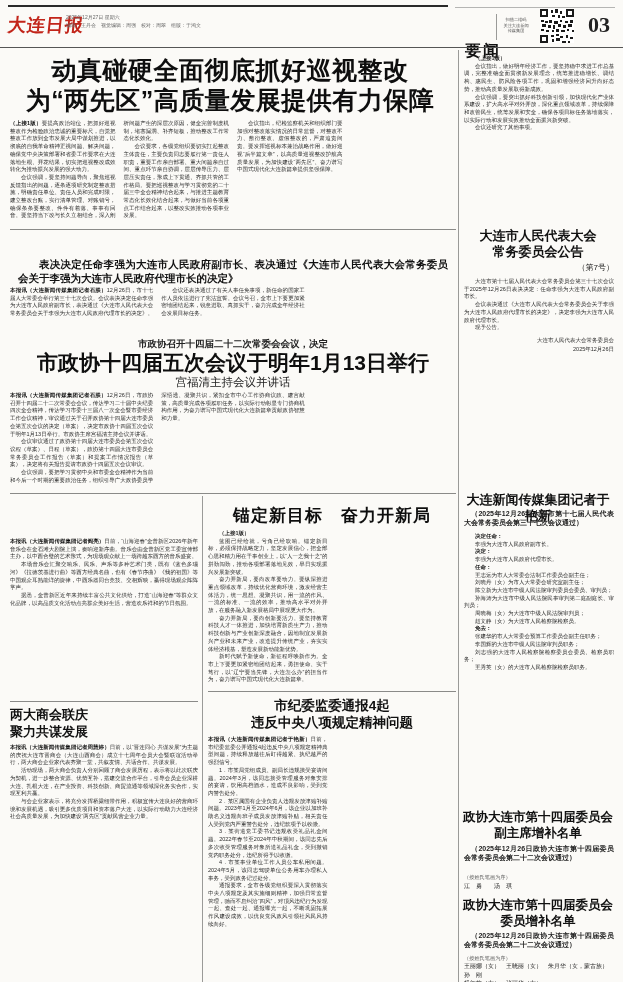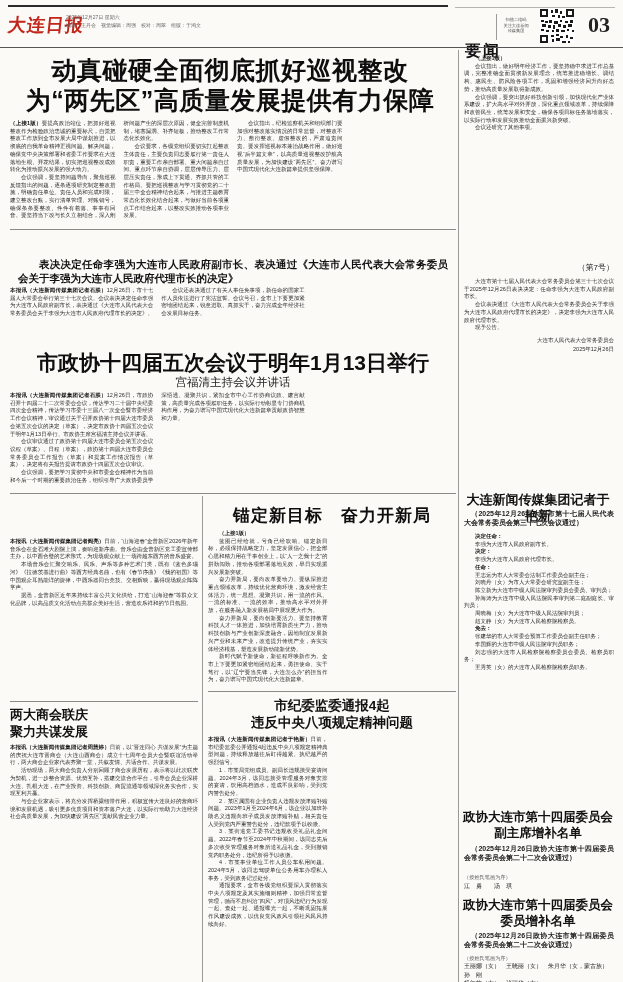--- a/index.html
+++ b/index.html
@@ -118,20 +118,21 @@
   <div class="abs rule-h" style="top:229px;left:10px;width:446px;"></div>
 
   <div class="abs subtitle" style="top:258px;left:18px;width:430px;">表决决定任命李强为大连市人民政府副市长、表决通过《大连市人民代表大会常务委员会关于李强为大连市人民政府代理市长的决定》</div>
   <div class="abs body" style="top:287px;left:10px;width:446px;height:45px;">
     <div class="cols3">
       <p class="noindent"><span class="b">本报讯（大连新闻传媒集团记者石朕）</span><span>12月26日，市十七届人大常委会举行第三十七次会议。会议表决决定任命李强为大连市人民政府副市长，表决通过《大连市人民代表大会常务委员会关于李强为大连市人民政府代理市长的决定》。</span></p>
       <p>会议还表决通过了有关人事任免事项，新任命的国家工作人员依法进行了宪法宣誓。会议号召，全市上下要更加紧密地团结起来，锐意进取、真抓实干，奋力完成全年经济社会发展目标任务。</p>
     </div>
   </div>
 
+  <div class="abs kicker" style="top:338px;left:10px;width:446px;">市政协召开十四届二十二次常委会会议，决定</div>
   <div class="abs hl-cppcc" style="top:349px;left:10px;width:446px;">市政协十四届五次会议于明年1月13日举行</div>
   <div class="abs deck" style="top:375px;left:10px;width:446px;">宫福清主持会议并讲话</div>
   <div class="abs body" style="top:392px;left:10px;width:446px;height:96px;">
     <div class="cols3">
       <p class="noindent"><span class="b">本报讯（大连新闻传媒集团记者石朕）</span><span>12月26日，市政协召开十四届二十二次常委会会议，传达学习二十届中央纪委四次全会精神，传达学习市委十三届八一次全会暨市委经济工作会议精神，审议通过关于召开政协第十四届大连市委员会第五次会议的决定（草案），决定市政协十四届五次会议于明年1月13日举行。市政协主席宫福清主持会议并讲话。</span></p>
       <p>会议审议通过了政协第十四届大连市委员会第五次会议议程（草案）、日程（草案），政协第十四届大连市委员会常务委员会工作报告（草案）和提案工作情况报告（草案），决定将有关报告提请市政协十四届五次会议审议。</p>
       <p>会议强调，要把学习贯彻中央和市委全会精神作为当前和今后一个时期的重要政治任务，组织引导广大政协委员学深悟透、凝聚共识，紧扣全市中心工作协商议政、建言献策，高质量完成各项履职任务，以实际行动彰显专门协商机构作用，为奋力谱写中国式现代化大连新篇章贡献政协智慧和力量。</p>
     </div>
   </div>
 
@@ -185,20 +186,24 @@
     </div>
   </div>
 
   <div class="abs body" style="top:55px;left:464px;width:150px;height:168px;">
     <p class="jump">（上接1版）</p>
     <p>会议指出，做好明年经济工作，要坚持稳中求进工作总基调，完整准确全面贯彻新发展理念，统筹推进稳增长、调结构、惠民生、防风险各项工作，巩固和增强经济回升向好态势，推动高质量发展取得新成效。</p>
     <p>会议强调，要突出抓好科技创新引领，加快现代化产业体系建设，扩大高水平对外开放，深化重点领域改革，持续保障和改善民生，统筹发展和安全，确保各项目标任务落地落实，以实际行动和发展实效推动全面振兴新突破。</p>
     <p>会议还研究了其他事项。</p>
   </div>
 
+  <div class="abs hl-mc" style="top:228px;left:462px;width:152px;">
+    <div>大连市人民代表大会</div>
+    <div>常务委员会公告</div>
+  </div>
   <div class="abs docnum" style="top:262px;left:462px;width:152px;">（第7号）</div>
   <div class="abs body" style="top:278px;left:464px;width:150px;height:200px;">
     <p>大连市第十七届人民代表大会常务委员会第三十七次会议于2025年12月26日表决决定：任命李强为大连市人民政府副市长。</p>
     <p>会议表决通过《大连市人民代表大会常务委员会关于李强为大连市人民政府代理市长的决定》，决定李强为大连市人民政府代理市长。</p>
     <p>现予公告。</p>
     <p class="sign">大连市人民代表大会常务委员会</p>
     <p class="sign" style="margin-top:1px !important;">2025年12月26日</p>
   </div>
 
   <div class="abs hl-mc" style="top:492px;left:462px;width:152px;">大连新闻传媒集团记者于艳新</div>

